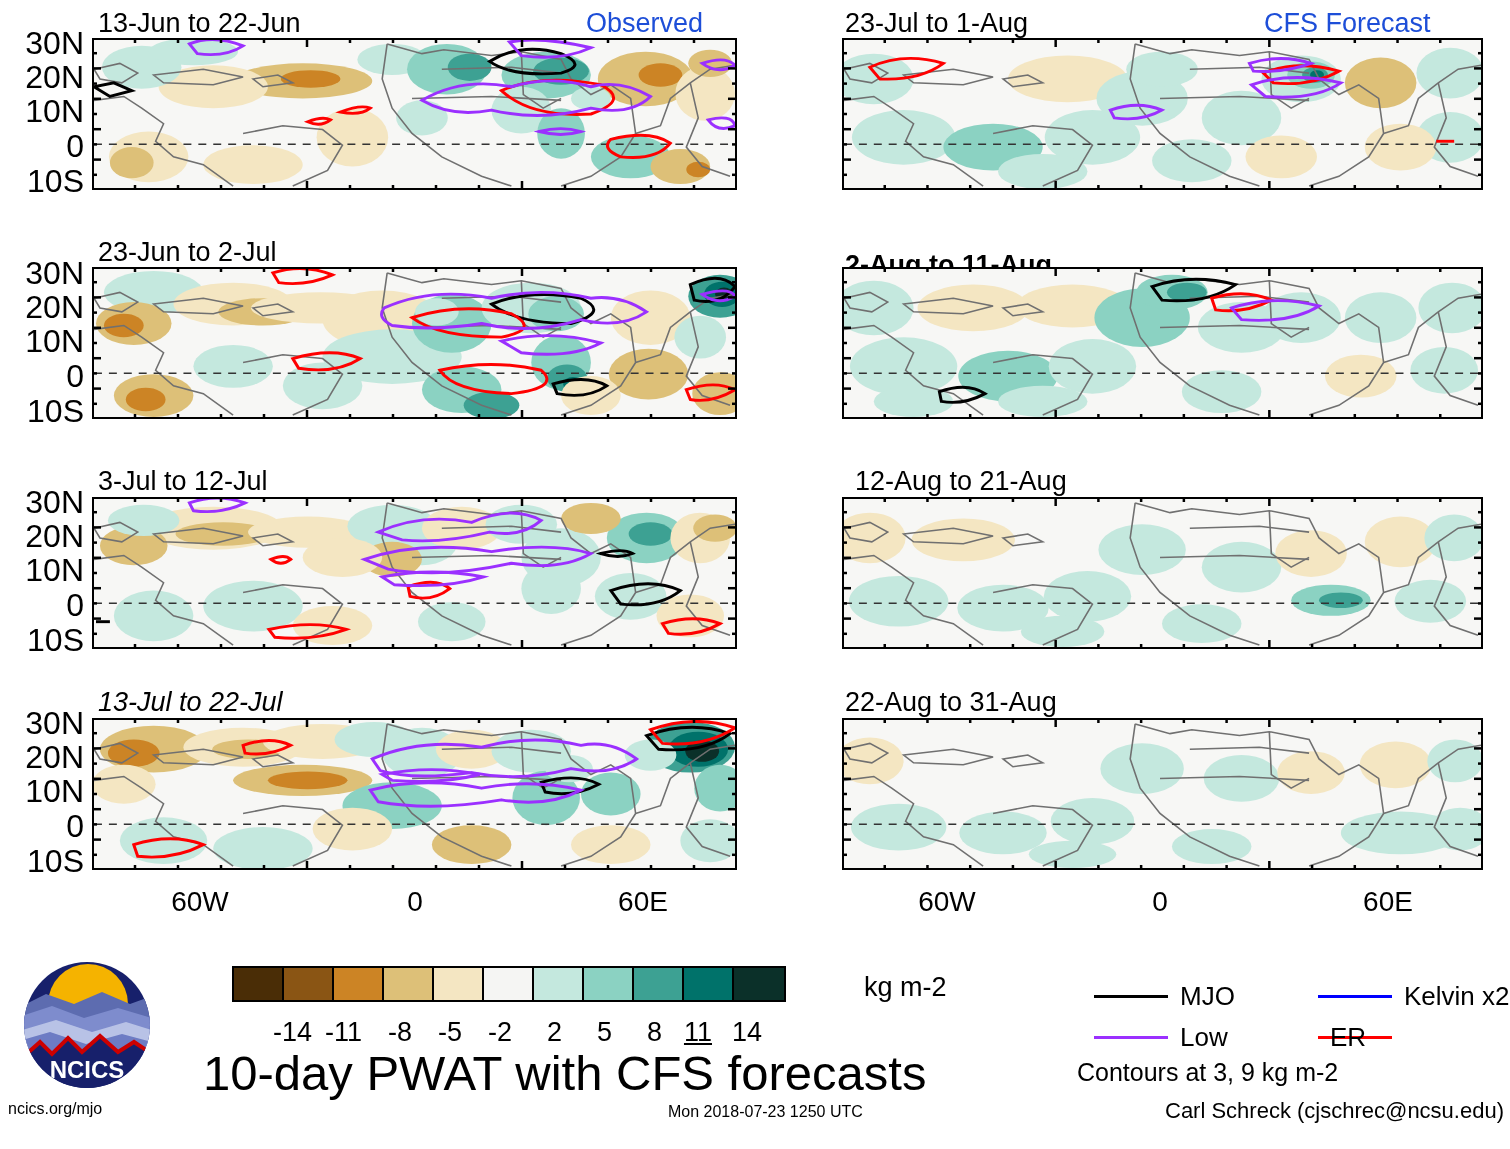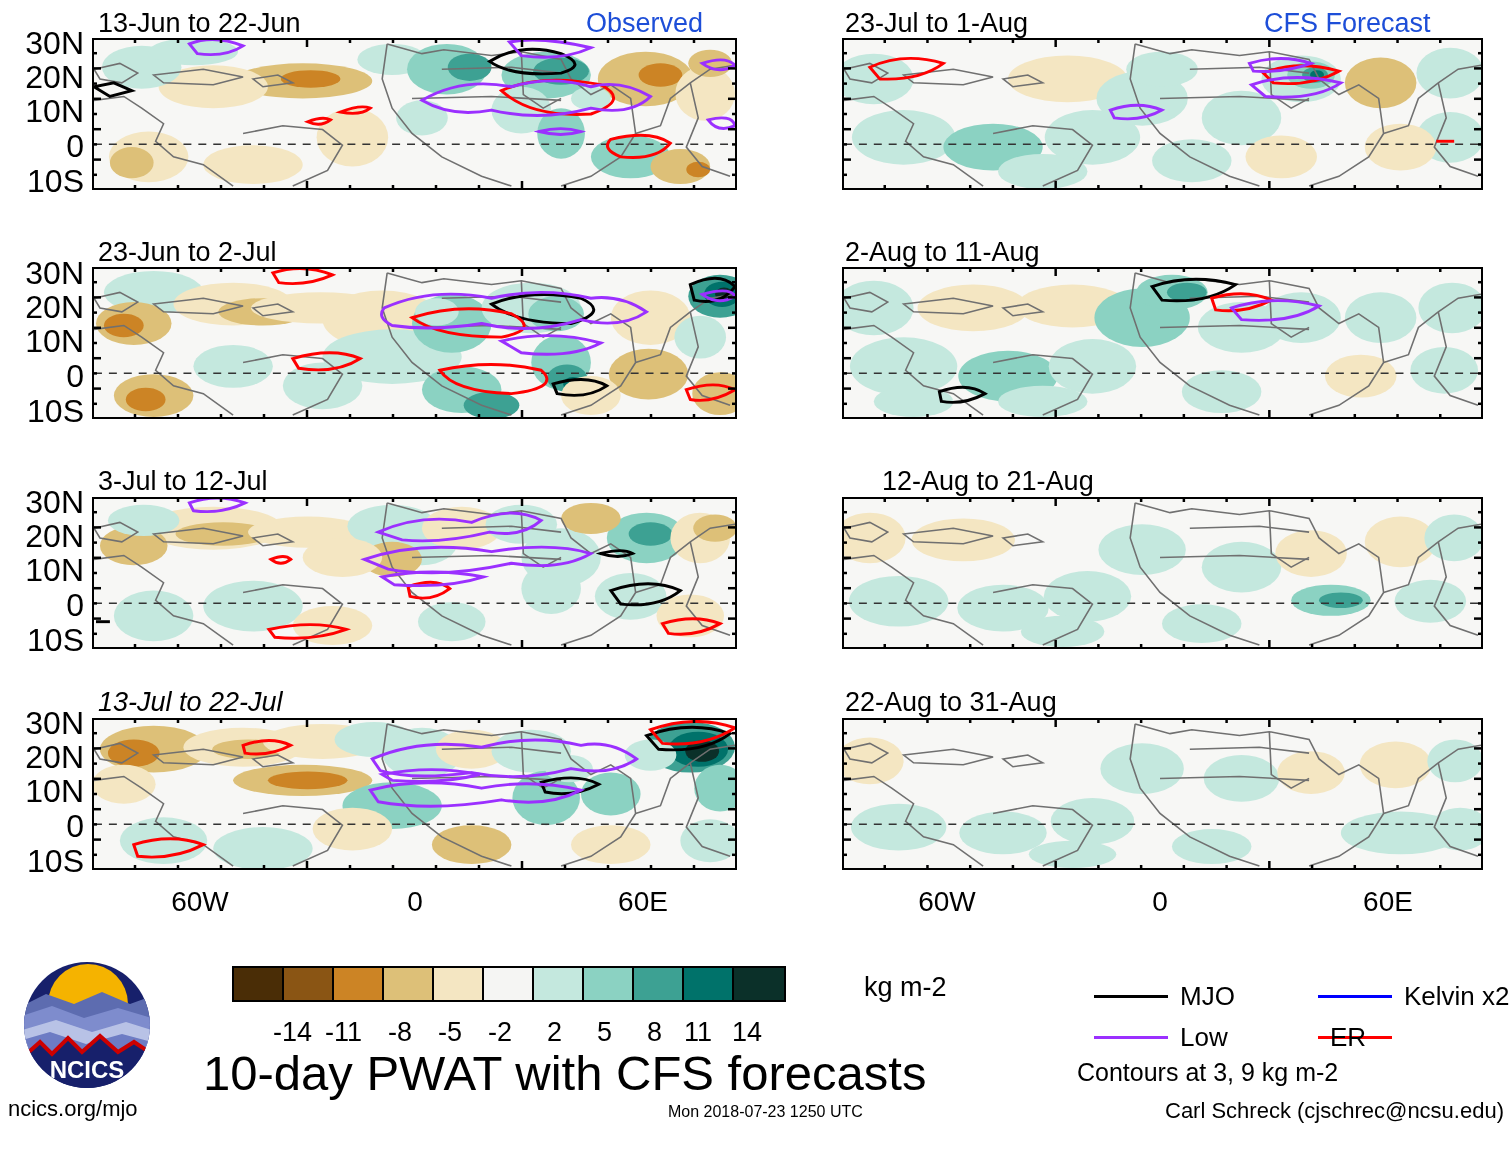--- a/index.html
+++ b/index.html
@@ -27,21 +27,21 @@
   #cbunit{position:absolute;left:864px;top:974px;font-size:27px;line-height:27px;white-space:nowrap;}
 
   #maintitle{position:absolute;left:203px;top:1052px;font-size:49px;line-height:43px;white-space:nowrap;}
 
   
   .lg-line{position:absolute;height:3px;}
   .lg-text{position:absolute;font-size:26px;line-height:26px;white-space:nowrap;}
   #contournote{position:absolute;left:1077px;top:1060px;font-size:25px;line-height:25px;white-space:nowrap;}
 
   
-  #siteurl{position:absolute;left:8px;top:1098px;font-size:22px;line-height:21px;white-space:nowrap;text-align:right;}
+  #siteurl{position:absolute;left:8px;top:1098px;font-size:16px;line-height:21px;white-space:nowrap;text-align:right;}
   #stamp{position:absolute;left:668px;top:1104px;font-size:16px;line-height:16px;white-space:nowrap;}
   #author{position:absolute;right:6px;top:1100px;font-size:22px;line-height:22px;white-space:nowrap;text-align:right;}
 
   #logo{position:absolute;left:22px;top:960px;width:130px;height:130px;}
 </style>
 </head>
 <body>
 
 <div>
   <div class="ylab" style="left:0;top:30px;width:84px;">30N</div>
@@ -72,22 +72,22 @@
   <div class="ylab" style="left:0;top:848px;width:84px;">10S</div>
 </div>
 
 <div class="panel-title" style="left:98px;top:10px;">13-Jun to 22-Jun</div>
 <div class="panel-title" style="left:98px;top:239px;">23-Jun to 2-Jul</div>
 <div class="panel-title" style="left:98px;top:468px;">3-Jul to 12-Jul</div>
 <div class="panel-title" style="left:98px;top:689px;font-style:italic;">13-Jul to 22-Jul</div>
 <div class="panel-corner" style="left:586px;top:10px;">Observed</div>
 
 <div class="panel-title" style="left:845px;top:10px;">23-Jul to 1-Aug</div>
-<div class="panel-title" style="left:845px;top:239px;">2-Aug to 11-Aug</div>
-<div class="panel-title" style="left:882px;top:468px;">12-Aug to 21-Aug</div>
+<div class="panel-title" style="left:845px;top:252px;font-weight:bold;">2-Aug to 11-Aug</div>
+<div class="panel-title" style="left:855px;top:468px;">12-Aug to 21-Aug</div>
 <div class="panel-title" style="left:845px;top:689px;">22-Aug to 31-Aug</div>
 <div class="panel-corner" style="left:1264px;top:10px;">CFS Forecast</div>
 
 <div class="panel" id="p-l1" style="left:92px;top:38px;width:645px;height:152px;">
   <svg class="mapsvg" viewBox="0 0 645 152" preserveAspectRatio="none">
     <g class="shade">
       <ellipse cx="210" cy="42" rx="70" ry="18" fill="#ddc078"></ellipse>
       <ellipse cx="218" cy="40" rx="30" ry="9" fill="#cc8425"></ellipse>
       <ellipse cx="120" cy="48" rx="55" ry="22" fill="#f4e6c2"></ellipse>
       <ellipse cx="48" cy="28" rx="40" ry="22" fill="#c4e8de"></ellipse>
@@ -894,21 +894,21 @@
   </div>
 <div id="cb-ticks">
     <div class="cbtick" style="left: 252px; width: 60px;">-14</div>
     <div class="cbtick" style="left: 302px; width: 60px;">-11</div>
     <div class="cbtick" style="left: 352px; width: 60px;">-8</div>
     <div class="cbtick" style="left: 402px; width: 60px;">-5</div>
     <div class="cbtick" style="left: 452px; width: 60px;">-2</div>
     <div class="cbtick" style="left: 502px; width: 60px;">2</div>
     <div class="cbtick" style="left: 552px; width: 60px;">5</div>
     <div class="cbtick" style="left: 602px; width: 60px;">8</div>
-    <div class="cbtick" style="left: 652px; width: 60px;">11</div>
+    <div class="cbtick" style="left: 652px; width: 60px; text-decoration: underline;">11</div>
     <div class="cbtick" style="left: 702px; width: 60px;">14</div>
   </div>
 <div id="cbunit">kg m-2</div>
 
 <div id="maintitle">10-day PWAT with CFS forecasts</div>
 
 <div>
   <div class="lg-line" style="left:1094px;top:995px;width:74px;background:#000000;"></div>
   <div class="lg-text" style="left:1180px;top:983px;">MJO</div>
   <div class="lg-line" style="left:1318px;top:995px;width:74px;background:#0000ff;"></div>

